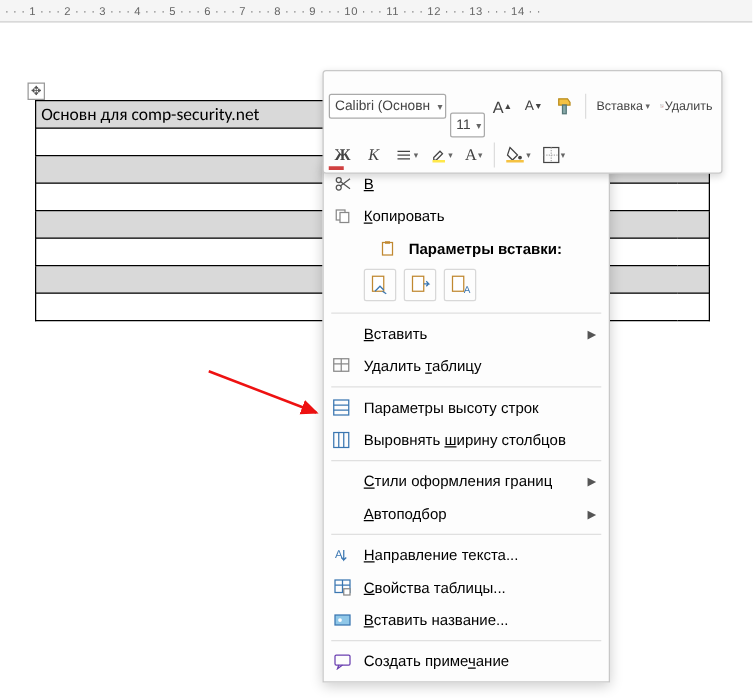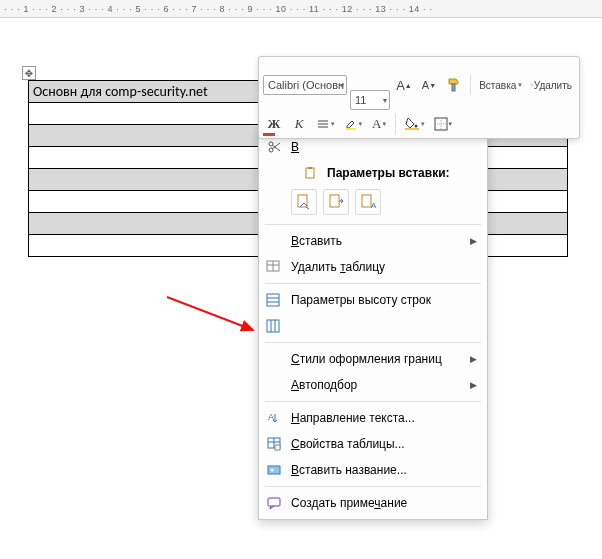--- a/index.html
+++ b/index.html
@@ -94,22 +94,22 @@
     font-size: 11px;
     height: 20px;
   }
   .mini-ctl.combo::after {
     content: "▾";
     position: absolute;
     right: 2px;
     font-size: 8px;
     color: #666;
   }
-  .mini-ctl.font { width: 84px; justify-content: flex-start; overflow: hidden; white-space: nowrap; }
-  .mini-ctl.size { width: 40px; justify-content: flex-start; margin-top: 30px; }
+  .mini-ctl.font { width: 94px; justify-content: flex-start; overflow: hidden; white-space: nowrap; }
+  .mini-ctl.size { width: 28px; justify-content: flex-start; margin-top: 30px; }
   .mini-ctl.bold { font-weight: bold; font-family: "Times New Roman", serif; }
   .mini-ctl.italic { font-style: italic; font-family: "Times New Roman", serif; }
   .mini-sep { width: 1px; height: 20px; background: #ddd; margin: 0 2px; }
   .mini-big { flex-direction: row; height: 44px; width: 48px; gap: 1px; font-size: 10px; }
   .mini-big svg { width: 20px; height: 20px; }
   .dd::after { content: "▾"; font-size: 7px; color: #666; margin-left: 1px; }
 
   .context-menu {
     position: absolute;
     top: 130px;
@@ -285,20 +285,29 @@
     <span class="icon-slot">
       <svg width="14" height="14" viewBox="0 0 14 14">
           <circle cx="4" cy="10" r="2" fill="none" stroke="#555"></circle>
           <circle cx="4" cy="4" r="2" fill="none" stroke="#555"></circle>
           <line x1="5" y1="5" x2="13" y2="11" stroke="#555"></line>
           <line x1="5" y1="9" x2="13" y2="3" stroke="#555"></line>
         </svg>
     </span>
     <span class="label"><span class="u">В</span><span></span></span>
   </div>
+  <div class="cm-item">
+    <span class="icon-slot">
+      <svg width="14" height="14" viewBox="0 0 14 14">
+          <rect x="2" y="2" width="7" height="8" fill="#fff" stroke="#888"></rect>
+          <rect x="5" y="4" width="7" height="8" fill="#fff" stroke="#888"></rect>
+        </svg>
+    </span>
+    <span class="label"><span class="u">К</span>опировать</span>
+  </div>
   <div class="cm-item heading">
     <span class="icon-slot">
       <svg width="14" height="14" viewBox="0 0 14 14">
           <rect x="3" y="2" width="8" height="10" fill="#fff" stroke="#c08830"></rect>
           <rect x="5" y="1" width="4" height="2" fill="#c08830"></rect>
         </svg>
     </span>
     <span class="label">Параметры вставки:</span>
   </div>
   <div class="cm-paste-row">
@@ -350,20 +359,21 @@
     <span class="label">Параметры высоту строк</span>
   </div>
   <div class="cm-item">
     <span class="icon-slot">
       <svg width="16" height="14" viewBox="0 0 16 14">
           <rect x="1" y="1" width="12" height="12" fill="none" stroke="#3a76b1"></rect>
           <line x1="5" y1="1" x2="5" y2="13" stroke="#3a76b1"></line>
           <line x1="9" y1="1" x2="9" y2="13" stroke="#3a76b1"></line>
         </svg>
     </span>
+    <span class="label">Выровнять <span class="u">ш</span>ирину столбцов</span>
   </div>
   <div class="cm-sep"></div>
   <div class="cm-item">
     <span class="icon-slot"></span>
     <span class="label"><span class="u">С</span>тили оформления границ</span>
     <span class="submenu-arrow">▶</span>
   </div>
   <div class="cm-item">
     <span class="icon-slot"></span>
     <span class="label"><span class="u">А</span>втоподбор</span>

